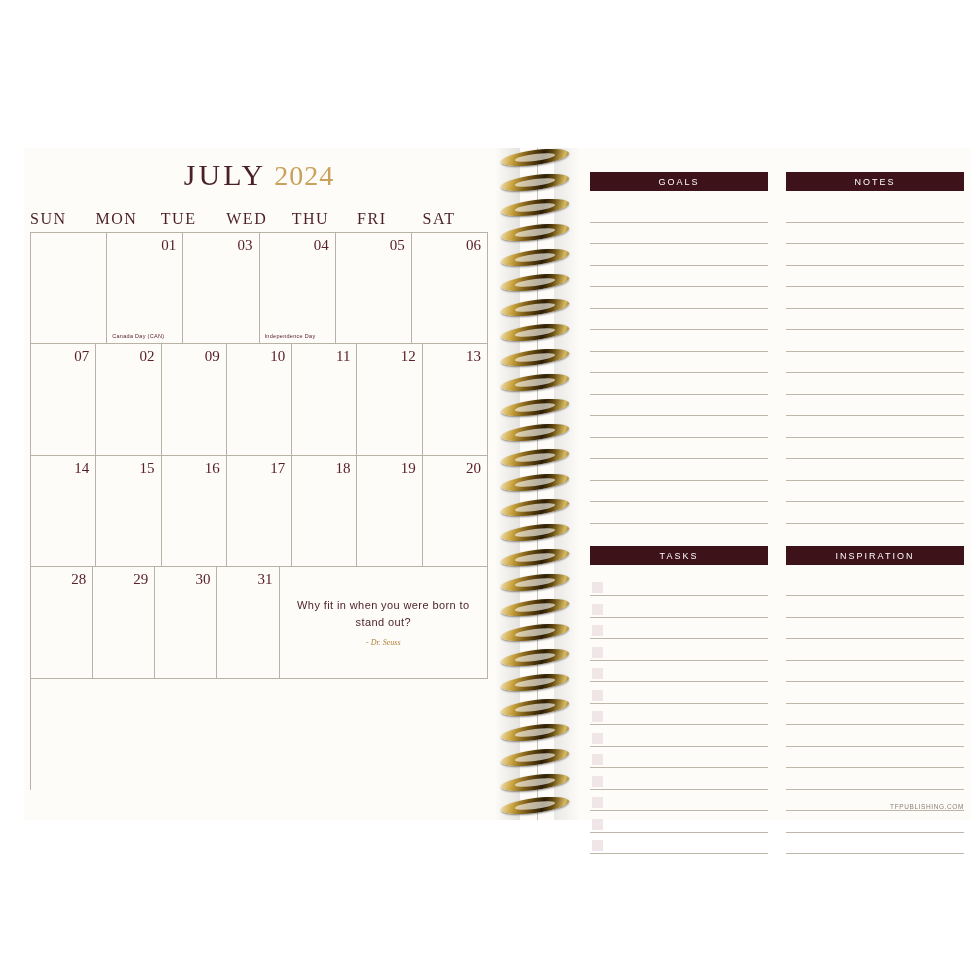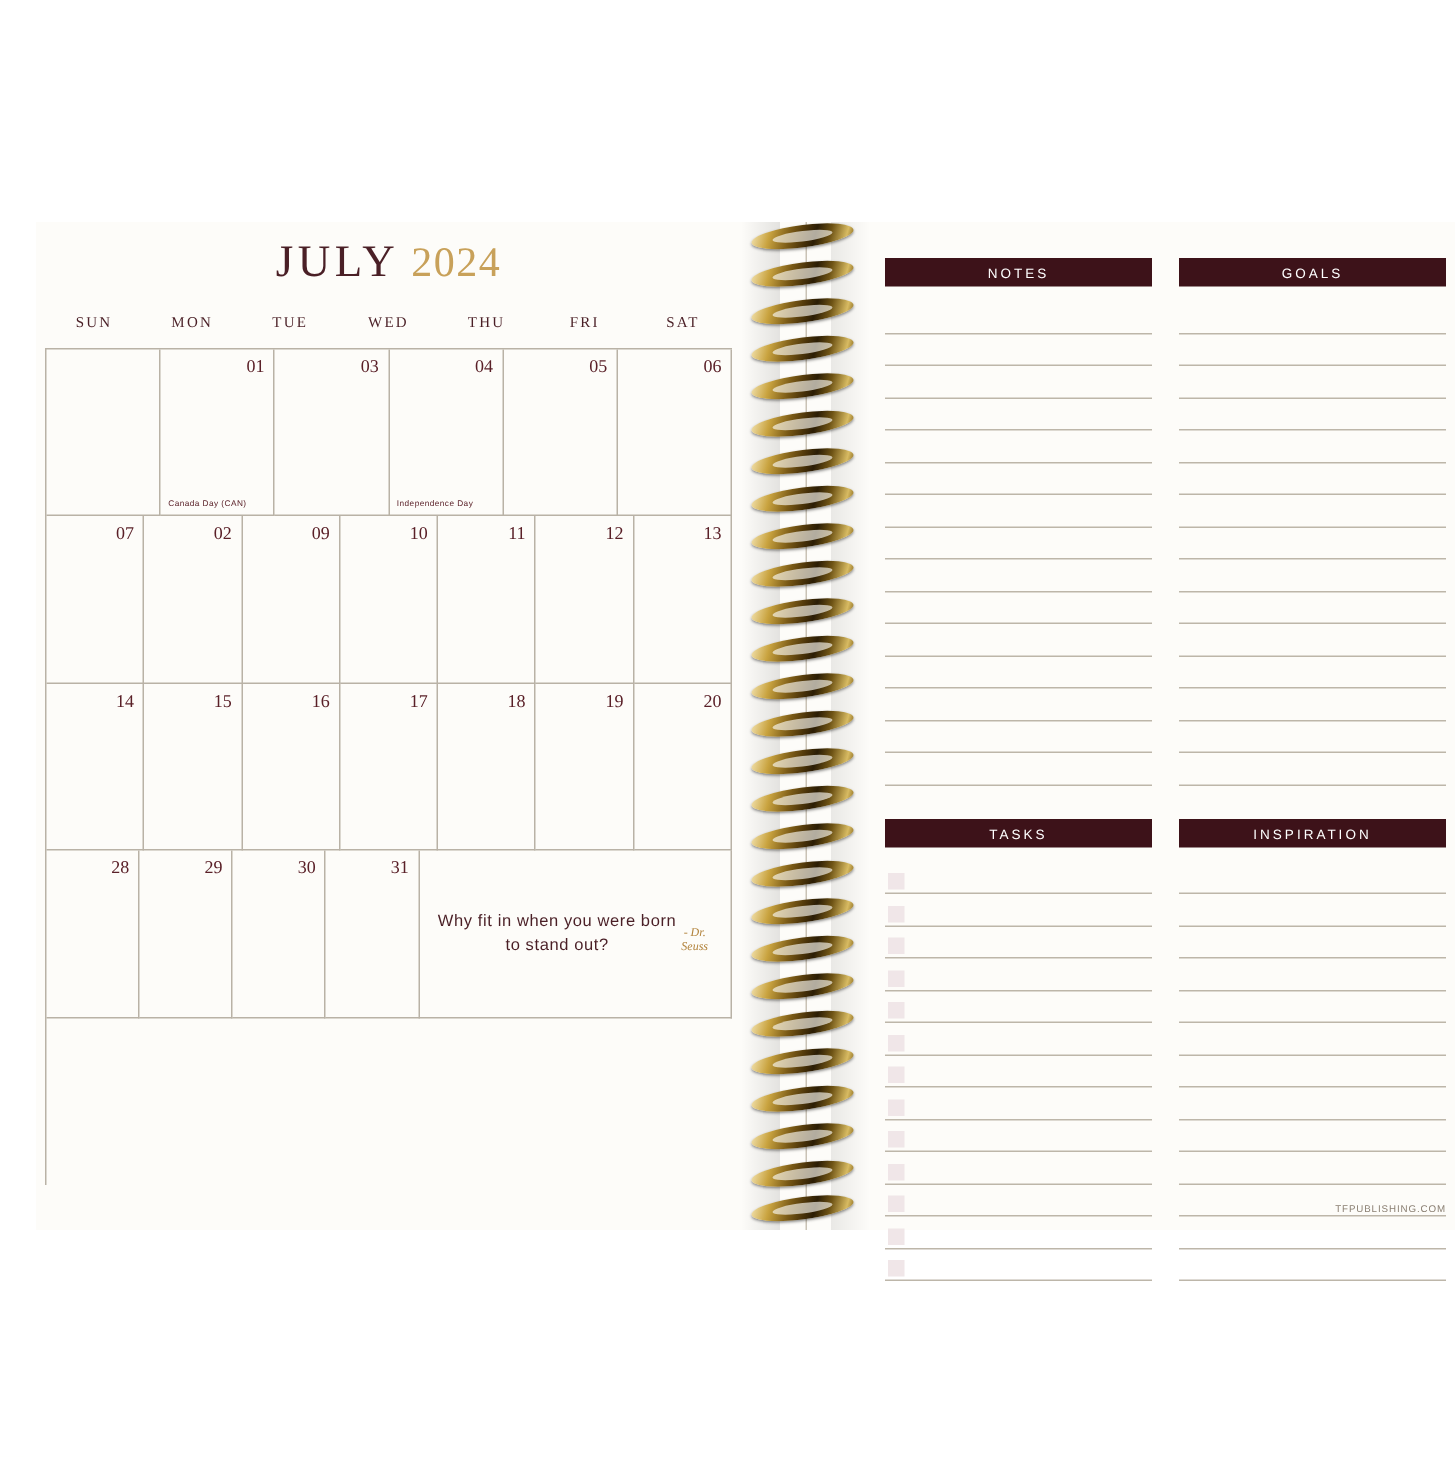--- a/index.html
+++ b/index.html
@@ -67,23 +67,23 @@
 
   .weekday-row {
     position: absolute;
     left: 6px;
     top: 62px;
     width: 458px;
     display: flex;
   }
   .weekday {
     flex: 1 1 0;
-    text-align: center;
+    text-align: left;
     font-family: "Liberation Serif", serif;
-    font-size: 10px;
+    font-size: 16px;
     letter-spacing: 1.5px;
     color: #4a1f26;
   }
 
   .cal-grid {
     position: absolute;
     left: 6px;
     top: 84px;
     width: 458px;
     height: 558px;
@@ -104,41 +104,41 @@
     box-sizing: border-box;
   }
   .cal-cell.blank {
     background: transparent;
   }
   .cal-num {
     position: absolute;
     right: 6px;
     top: 4px;
     font-family: "Liberation Serif", serif;
-    font-size: 12px;
+    font-size: 15px;
     color: #5a2028;
   }
   .cal-note {
     position: absolute;
     left: 5px;
     bottom: 4px;
     right: 4px;
     font-family: "Liberation Sans", sans-serif;
     font-size: 5.5px;
     letter-spacing: .3px;
     color: #5a2028;
     line-height: 1.2;
   }
   .quote-cell {
     flex: 3 1 0;
     border-right: 1px solid #b9b2a6;
     border-bottom: 1px solid #b9b2a6;
     box-sizing: border-box;
     display: flex;
-    flex-direction: row;
+    flex-direction: column;
     align-items: center;
     justify-content: center;
     padding: 4px 12px;
   }
   .quote-text {
     font-family: "Liberation Sans", sans-serif;
     font-size: 11px;
     line-height: 1.5;
     color: #4a1f26;
     text-align: center;
@@ -510,42 +510,42 @@
           <div class="ring"></div>
           <div class="ring-hole"></div>
         </div>
     </div>
 
     <div class="page-right">
 
       <div class="panel-row">
 
         <div class="panel">
+          <div class="panel-header">GOALS</div>
+          <div class="lines">
+            <div class="line"></div>
+            <div class="line"></div>
+            <div class="line"></div>
+            <div class="line"></div>
+            <div class="line"></div>
+            <div class="line"></div>
+            <div class="line"></div>
+            <div class="line"></div>
+            <div class="line"></div>
+            <div class="line"></div>
+            <div class="line"></div>
+            <div class="line"></div>
+            <div class="line"></div>
+            <div class="line"></div>
+            <div class="line"></div>
+          </div>
+        </div>
+
+        <div class="panel">
           <div class="panel-header">NOTES</div>
-          <div class="lines">
-            <div class="line"></div>
-            <div class="line"></div>
-            <div class="line"></div>
-            <div class="line"></div>
-            <div class="line"></div>
-            <div class="line"></div>
-            <div class="line"></div>
-            <div class="line"></div>
-            <div class="line"></div>
-            <div class="line"></div>
-            <div class="line"></div>
-            <div class="line"></div>
-            <div class="line"></div>
-            <div class="line"></div>
-            <div class="line"></div>
-          </div>
-        </div>
-
-        <div class="panel">
-          <div class="panel-header">GOALS</div>
           <div class="lines">
             <div class="line"></div>
             <div class="line"></div>
             <div class="line"></div>
             <div class="line"></div>
             <div class="line"></div>
             <div class="line"></div>
             <div class="line"></div>
             <div class="line"></div>
             <div class="line"></div>

